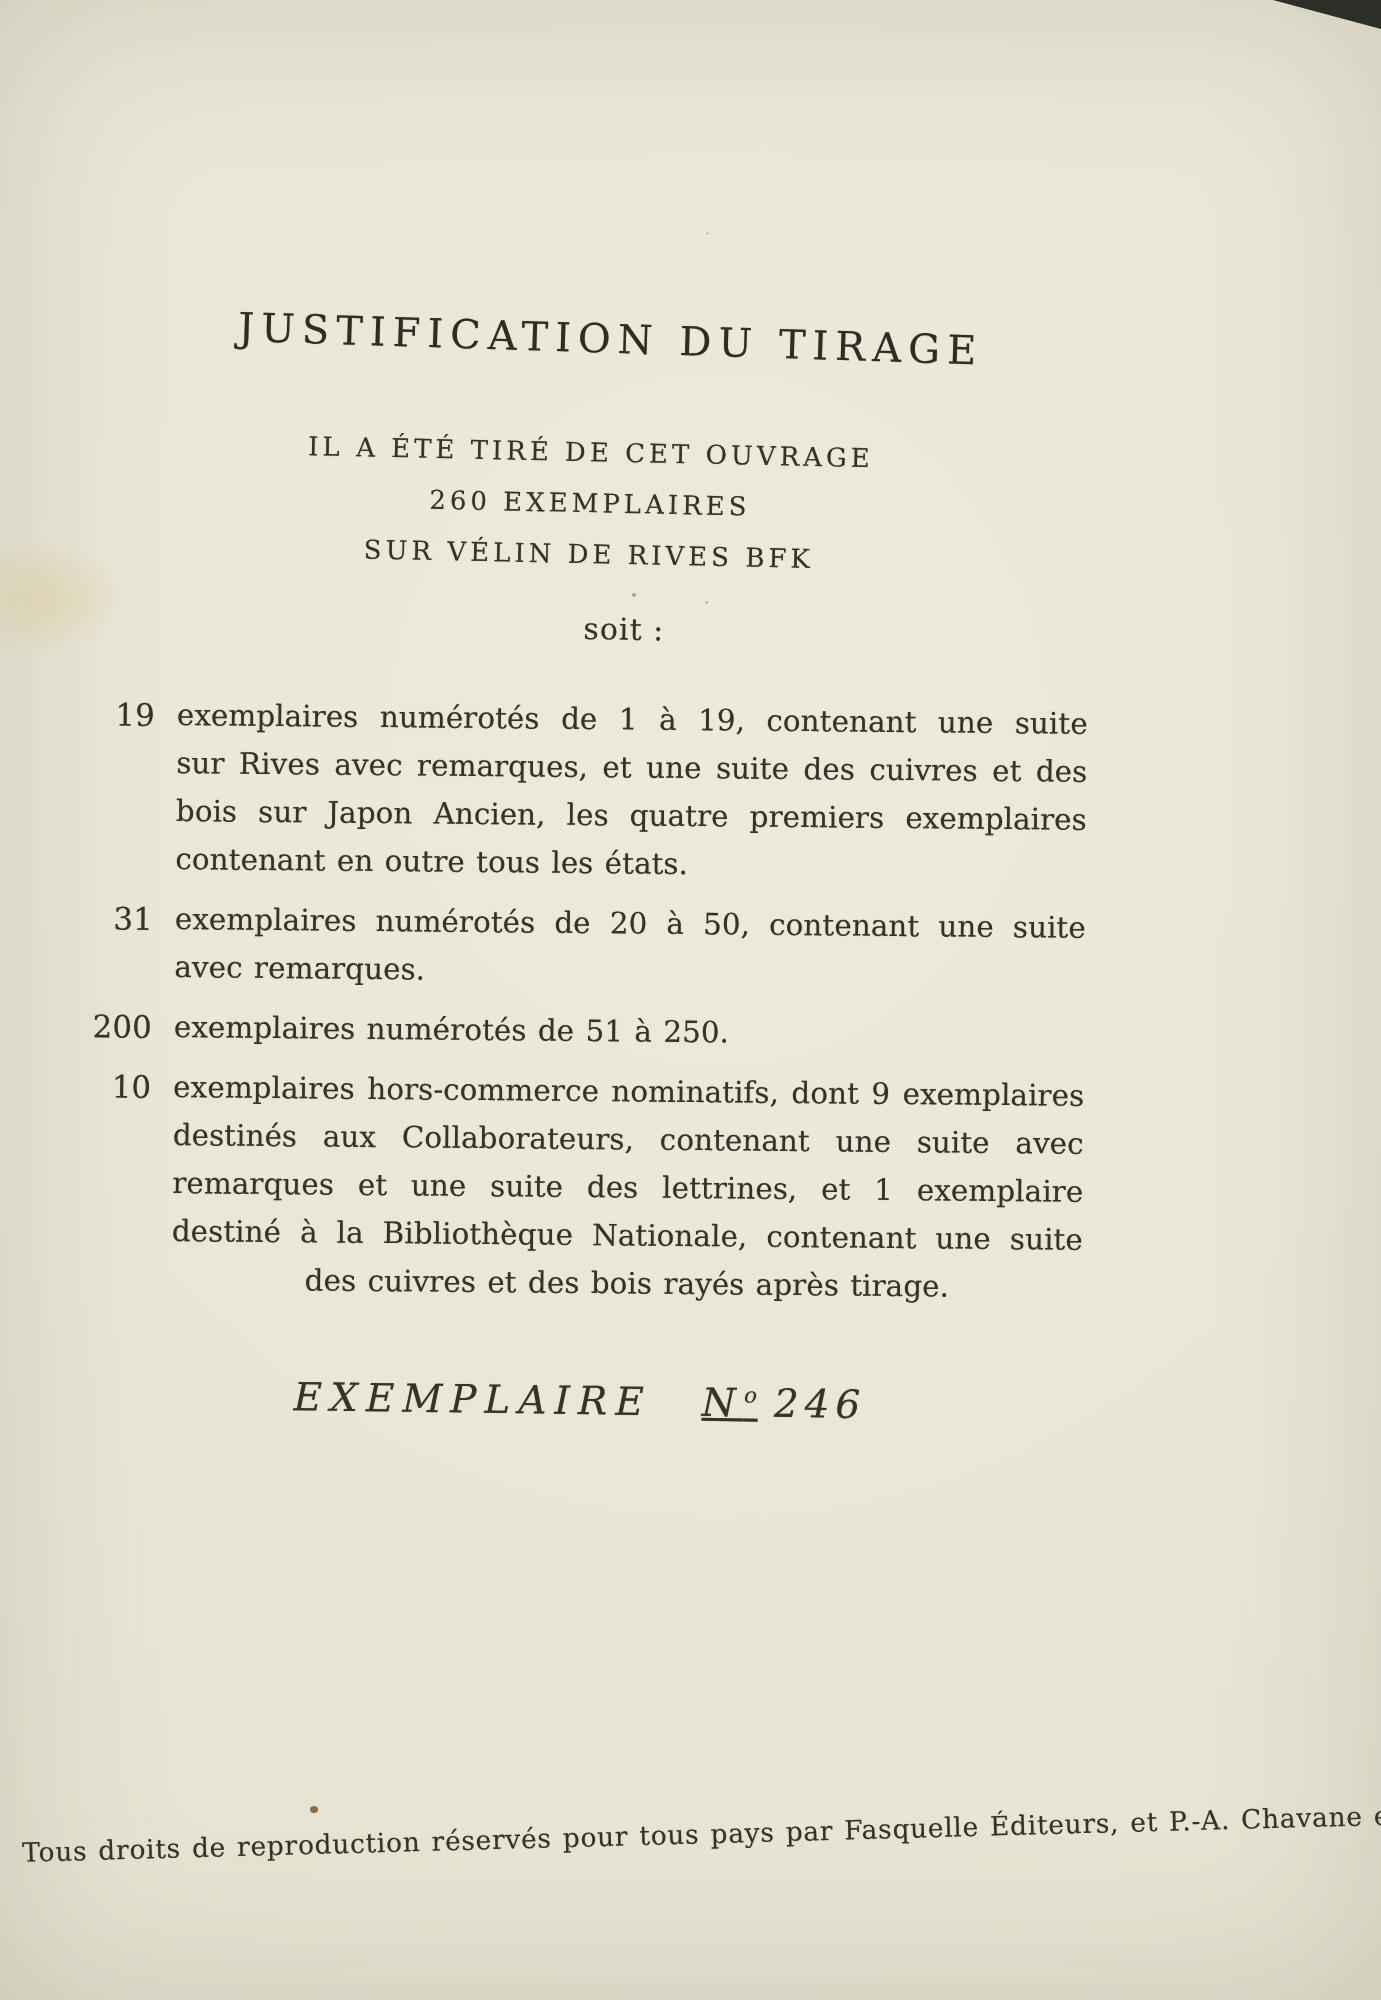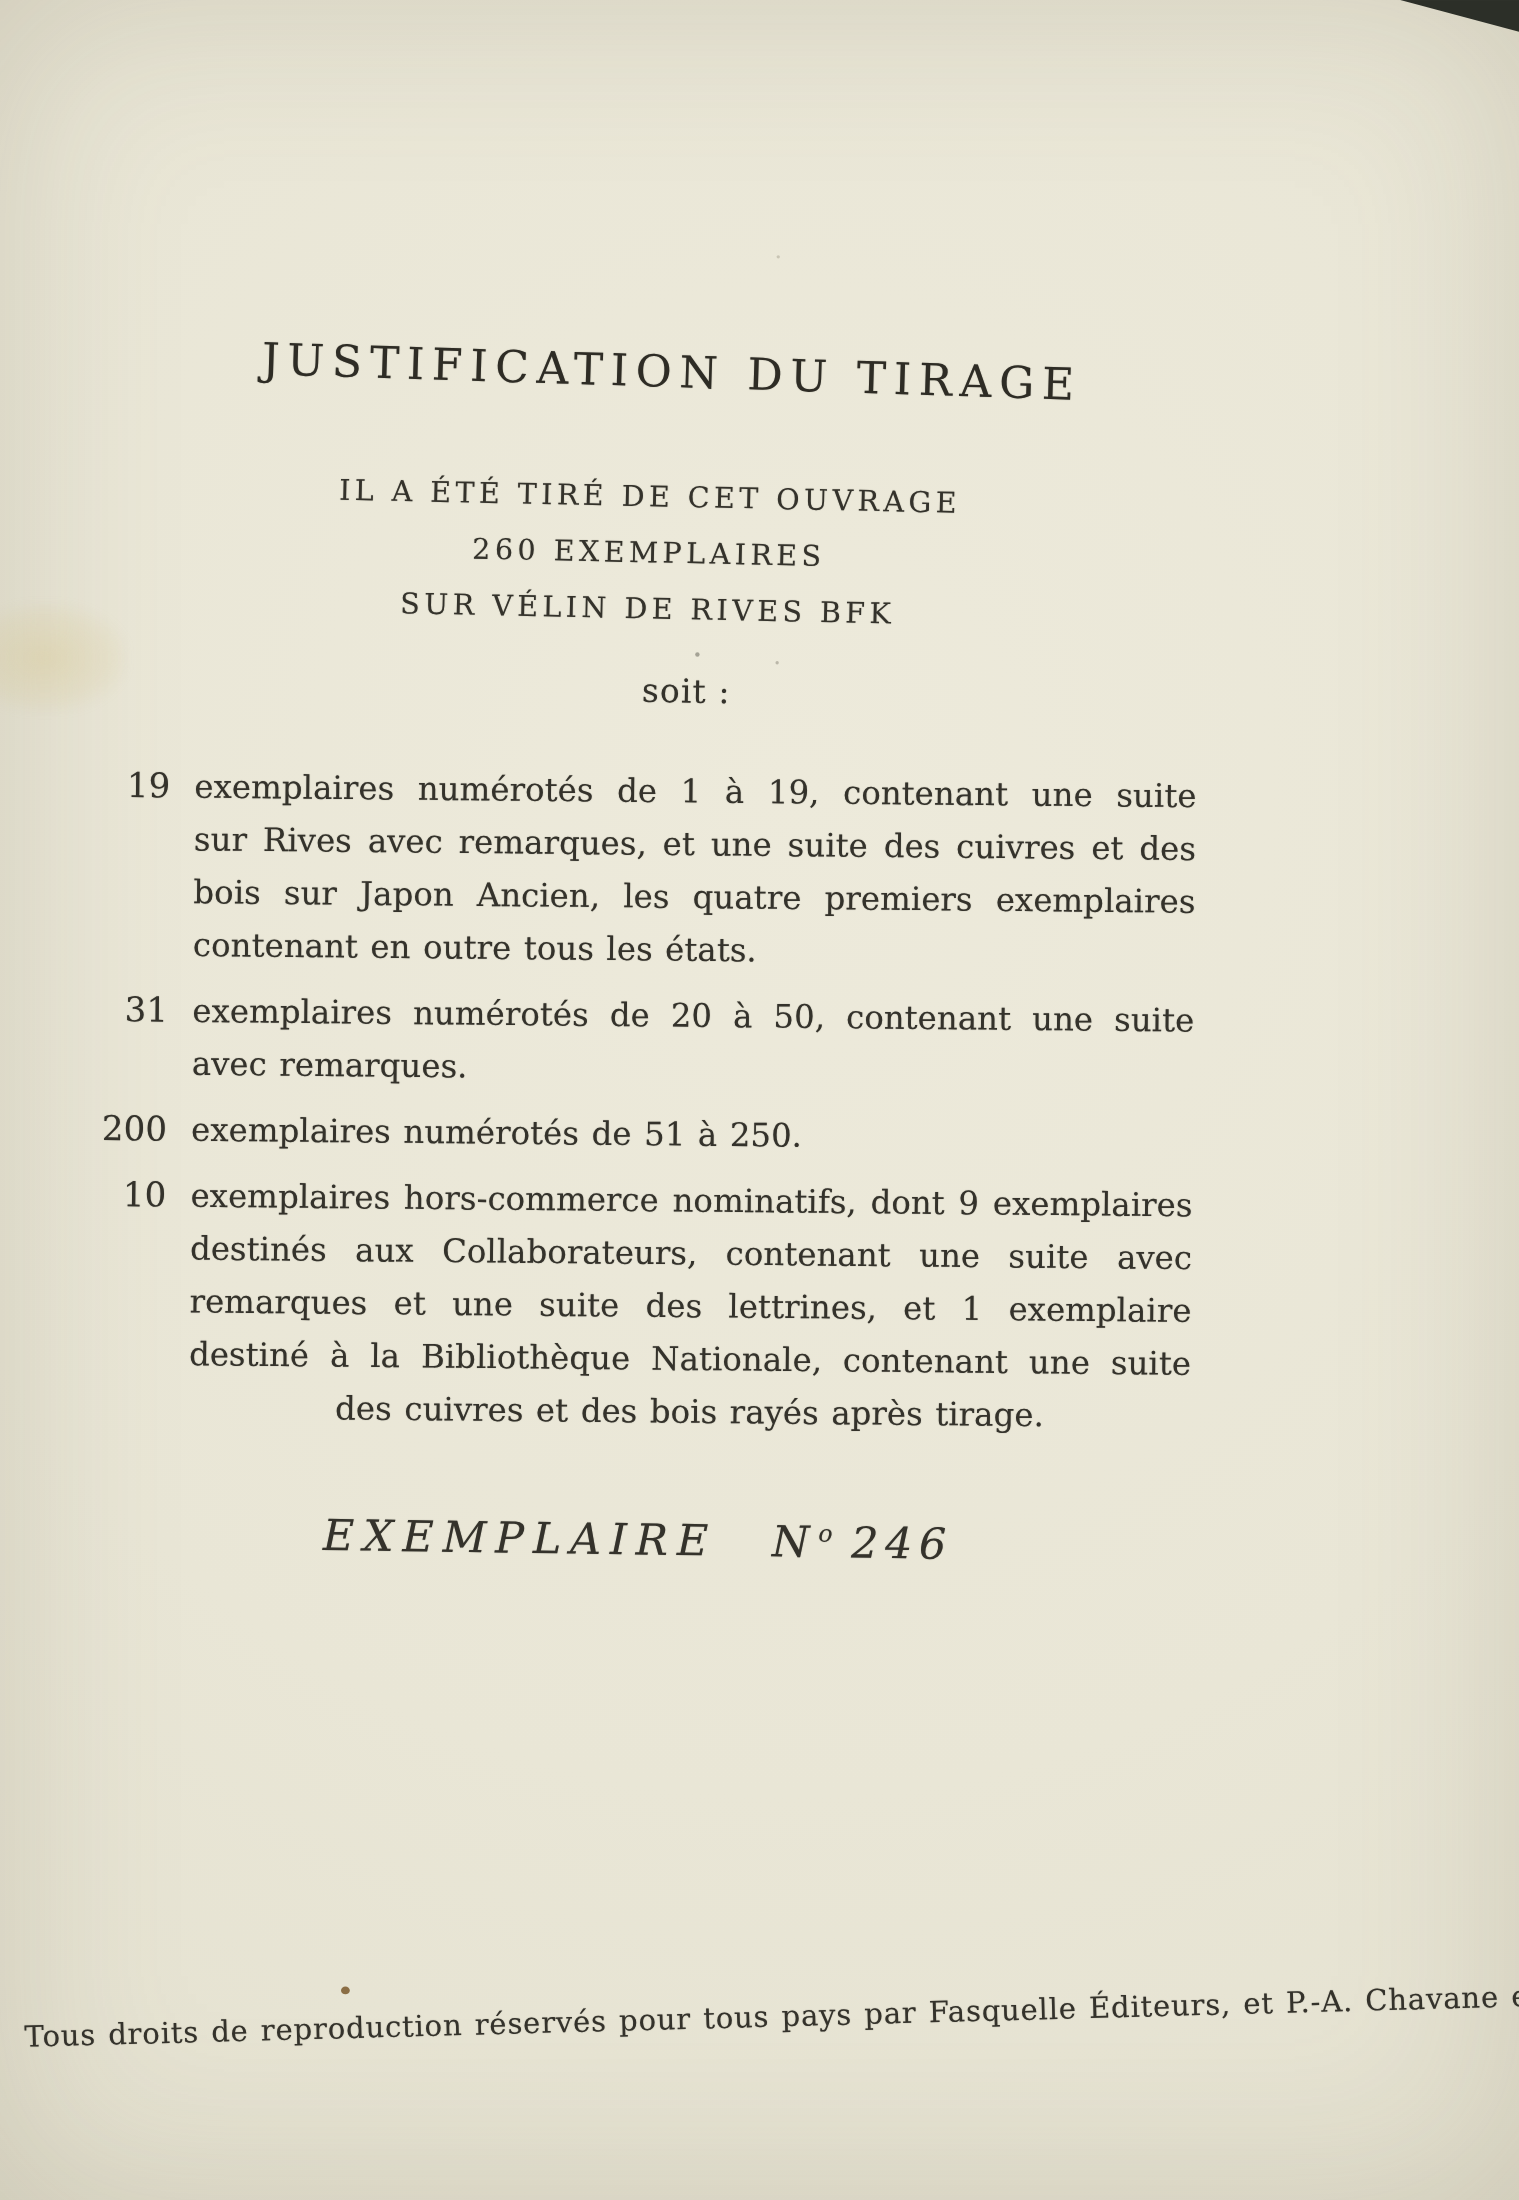--- a/index.html
+++ b/index.html
@@ -119,21 +119,21 @@
     top: 1372px;
     left: 140px;
     width: 880px;
     text-align: center;
     font-style: italic;
     font-size: 39px;
     letter-spacing: 8px;
     transform: rotate(0.8deg);
     transform-origin: left center;
   }
-  .exemplaire .no { margin-left: 50px; }
+  .exemplaire .no { margin-left: 50px; text-decoration: underline; }
   .exemplaire sup { font-size: 55%; letter-spacing: 1px; }
   .exemplaire .number { margin-left: 16px; letter-spacing: 6px; }
 
   .imprint {
     position: absolute;
     top: 1820px;
     left: 22px;
     width: 1240px;
     white-space: nowrap;
     font-size: 26.5px;

